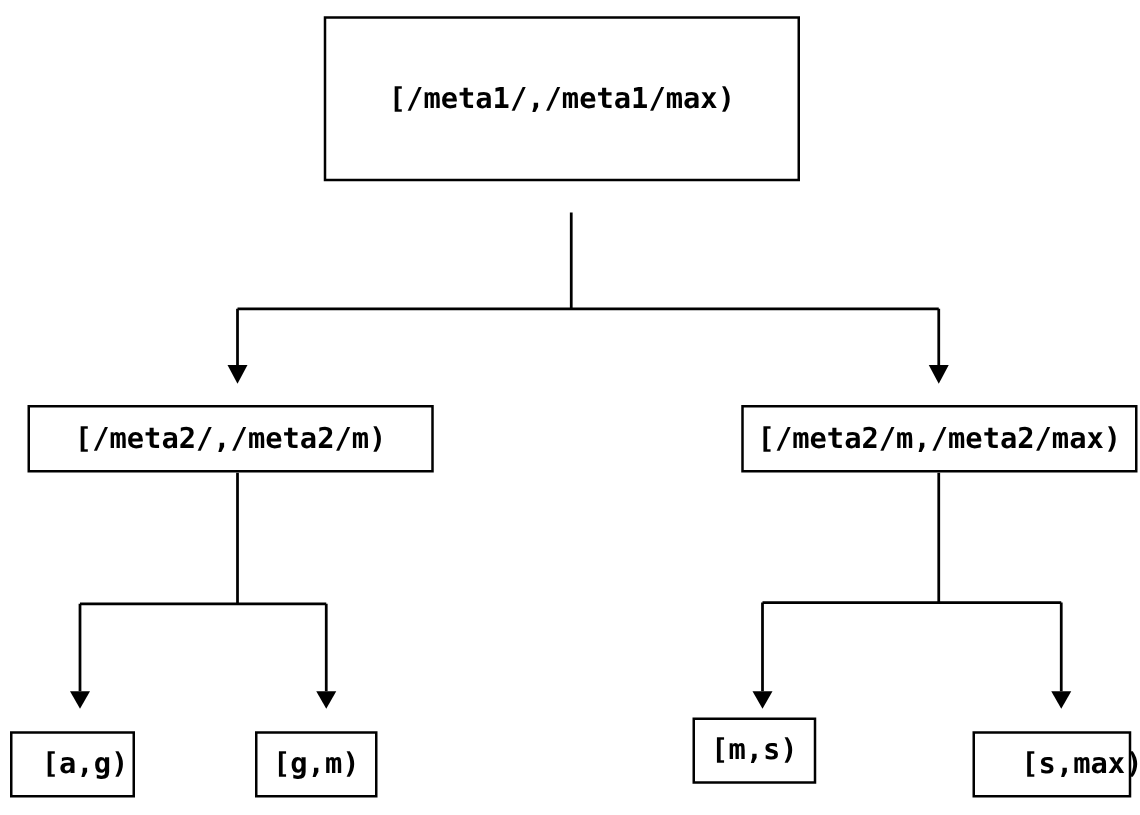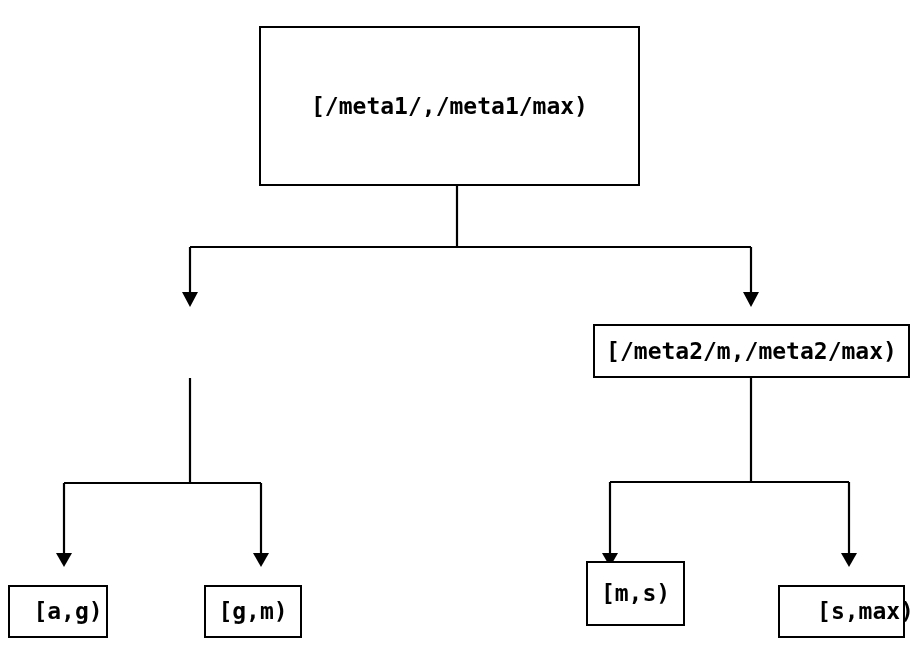--- a/index.html
+++ b/index.html
@@ -39,26 +39,26 @@
     color: #000000;
     display: flex;
     align-items: center;
     justify-content: center;
     font-family: "DejaVu Sans Mono", monospace;
     font-weight: bold;
     font-size: 23px;
     white-space: nowrap;
     line-height: 1;
   }
-  #node-root      { left: 259px; top: 13px;  width: 381px; height: 160px; margin-top: 13px; }
+  #node-root      { left: 259px; top: 13px;  width: 381px; height: 132px; }
   #node-mid-left  { left: 22px;  top: 324px; width: 325px; height: 54px; }
   #node-mid-right { left: 593px; top: 324px; width: 317px; height: 54px; }
   #node-leaf-ag   { left: 8px;   top: 585px; width: 100px; height: 53px; padding-left: 20px; }
   #node-leaf-gm   { left: 204px; top: 585px; width: 98px;  height: 53px; }
-  #node-leaf-ms   { left: 554px; top: 561px; width: 99px;  height: 65px; margin-left: 32px; }
+  #node-leaf-ms   { left: 554px; top: 574px; width: 99px;  height: 53px; }
   #node-leaf-smax { left: 778px; top: 585px; width: 127px; height: 53px; padding-left: 48px; }
 </style>
 </head>
 <body>
 
 <div class="canvas">
 
   <svg class="edges" viewBox="0 0 912 652" xmlns="http://www.w3.org/2000/svg">
 
     <path d="M457 170 L457 247 M190 247 L751 247 M190 247 L190 292 M751 247 L751 292"></path>
@@ -69,20 +69,21 @@
     <polygon points="56,553 72,553 64,567"></polygon>
     <polygon points="253,553 269,553 261,567"></polygon>
 
     <path d="M751 378 L751 482 M610 482 L849 482 M610 482 L610 553 M849 482 L849 553"></path>
     <polygon points="602,553 618,553 610,567"></polygon>
     <polygon points="841,553 857,553 849,567"></polygon>
   </svg>
 
   <div class="node" id="node-root">[/meta1/,/meta1/max)</div>
 
+  <div class="node" id="node-mid-left">[/meta2/,/meta2/m)</div>
 
   <div class="node" id="node-mid-right">[/meta2/m,/meta2/max)</div>
 
   <div class="node" id="node-leaf-ag">[a,g)</div>
 
   <div class="node" id="node-leaf-gm">[g,m)</div>
 
   <div class="node" id="node-leaf-ms">[m,s)</div>
 
   <div class="node" id="node-leaf-smax">[s,max)</div>

